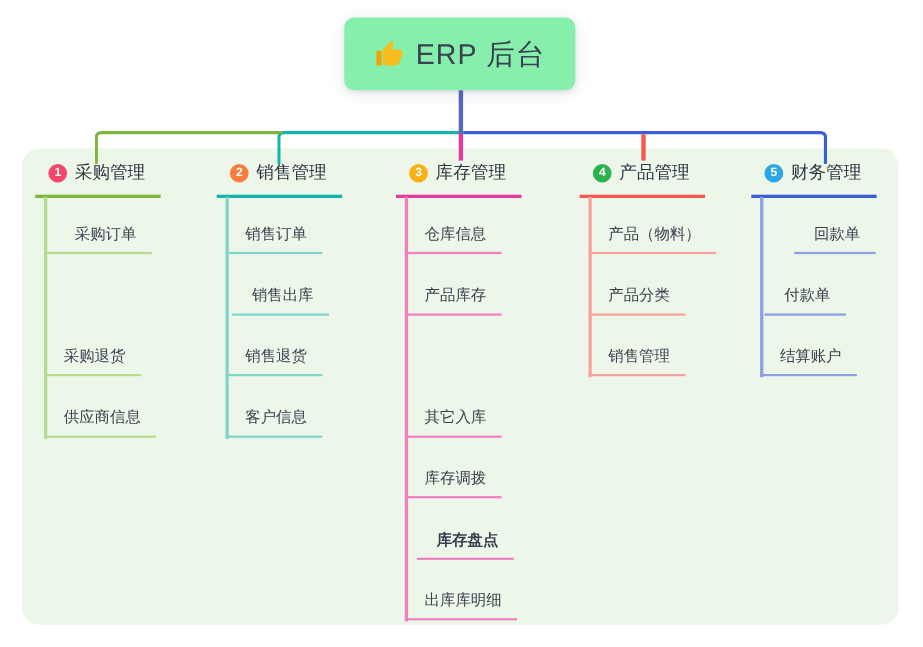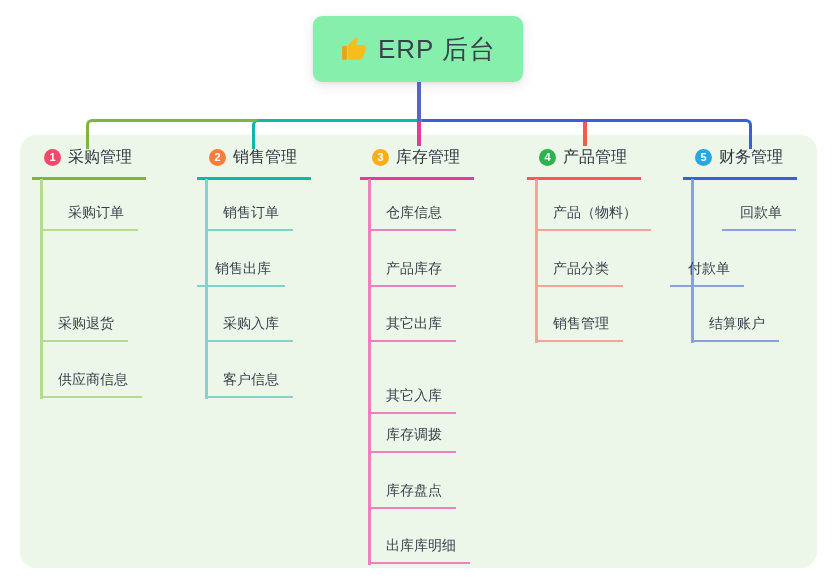--- a/index.html
+++ b/index.html
@@ -81,48 +81,47 @@
   <div class="child" style="left: 40px; top: 196px; border-bottom-color: rgb(181, 219, 144); padding-left: 28px;">采购订单</div>
   <div class="child" style="left: 40px; top: 307px; border-bottom-color: rgb(181, 219, 144);">采购退货</div>
   <div class="child" style="left: 40px; top: 362.5px; border-bottom-color: rgb(181, 219, 144);">供应商信息</div>
 
   <div class="branch-title" style="left: 197px; border-bottom-color: rgb(18, 181, 171);">
     <span class="badge" style="background-color: rgb(249, 126, 61);">2</span>
     <span>销售管理</span>
   </div>
   <div class="spine" style="left: 205px; top: 179px; height: 220px; background-color: rgb(127, 213, 204);"></div>
   <div class="child" style="left: 205px; top: 196px; border-bottom-color: rgb(127, 213, 204);">销售订单</div>
-  <div class="child" style="left: 197px; top: 251.5px; border-bottom-color: rgb(127, 213, 204); text-align: right;">销售出库</div>
-  <div class="child" style="left: 205px; top: 307px; border-bottom-color: rgb(127, 213, 204);">采购入库</div>
+  <div class="child" style="left: 211px; top: 251.5px; border-bottom-color: rgb(127, 213, 204); text-align: right;">销售出库</div>
+  <div class="child" style="left: 205px; top: 307px; border-bottom-color: rgb(127, 213, 204);">销售退货</div>
   <div class="child" style="left: 205px; top: 362.5px; border-bottom-color: rgb(127, 213, 204);">客户信息</div>
 
   <div class="branch-title" style="left: 360px; border-bottom-color: rgb(226, 58, 158);">
     <span class="badge" style="background-color: rgb(251, 175, 23);">3</span>
     <span>库存管理</span>
   </div>
   <div class="spine" style="left: 368px; top: 179px; height: 386px; background-color: rgb(240, 127, 192);"></div>
   <div class="child" style="left: 368px; top: 196px; border-bottom-color: rgb(240, 127, 192);">仓库信息</div>
   <div class="child" style="left: 368px; top: 251.5px; border-bottom-color: rgb(240, 127, 192); text-align: center;">产品库存</div>
-  <div class="child" style="left: 368px; top: 307px; border-bottom-color: rgb(240, 127, 192);">其它出库</div>
-  <div class="child" style="left: 368px; top: 362.5px; border-bottom-color: rgb(240, 127, 192); margin-top: 16px;">其它入库</div>
+  <div class="child" style="left: 368px; top: 362.5px; border-bottom-color: rgb(240, 127, 192);">其它入库</div>
   <div class="child" style="left: 368px; top: 418px; border-bottom-color: rgb(240, 127, 192);">库存调拨</div>
-  <div class="child" style="left: 368px; top: 473.5px; border-bottom-color: rgb(240, 127, 192);">库存盘点</div>
+  <div class="child" style="left: 379px; top: 473.5px; border-bottom-color: rgb(240, 127, 192); font-weight: bold;">库存盘点</div>
   <div class="child" style="left: 368px; top: 529px; border-bottom-color: rgb(240, 127, 192);">出库库明细</div>
 
   <div class="branch-title" style="left: 527px; border-bottom-color: rgb(246, 89, 79);">
     <span class="badge" style="background-color: rgb(42, 179, 78);">4</span>
     <span>产品管理</span>
   </div>
   <div class="spine" style="left: 535px; top: 179px; height: 164px; background-color: rgb(248, 162, 155);"></div>
   <div class="child" style="left: 535px; top: 251.5px; border-bottom-color: rgb(248, 162, 155);">产品分类</div>
   <div class="child" style="left: 535px; top: 196px; border-bottom-color: rgb(248, 162, 155);">产品（物料）</div>
   <div class="child" style="left: 535px; top: 307px; border-bottom-color: rgb(248, 162, 155);">销售管理</div>
 
   <div class="branch-title" style="left: 683px; border-bottom-color: rgb(59, 95, 215);">
     <span class="badge" style="background-color: rgb(42, 166, 228);">5</span>
     <span>财务管理</span>
   </div>
   <div class="spine" style="left: 691px; top: 179px; height: 164px; background-color: rgb(138, 160, 224);"></div>
   <div class="child" style="left: 722px; top: 196px; border-bottom-color: rgb(138, 160, 224);">回款单</div>
-  <div class="child" style="left: 670px; top: 251.5px; border-bottom-color: rgb(138, 160, 224);">付款单</div>
+  <div class="child" style="left: 695px; top: 251.5px; border-bottom-color: rgb(138, 160, 224);">付款单</div>
   <div class="child" style="left: 691px; top: 307px; border-bottom-color: rgb(138, 160, 224);">结算账户</div>
 
 </div>
 
 </body></html>

